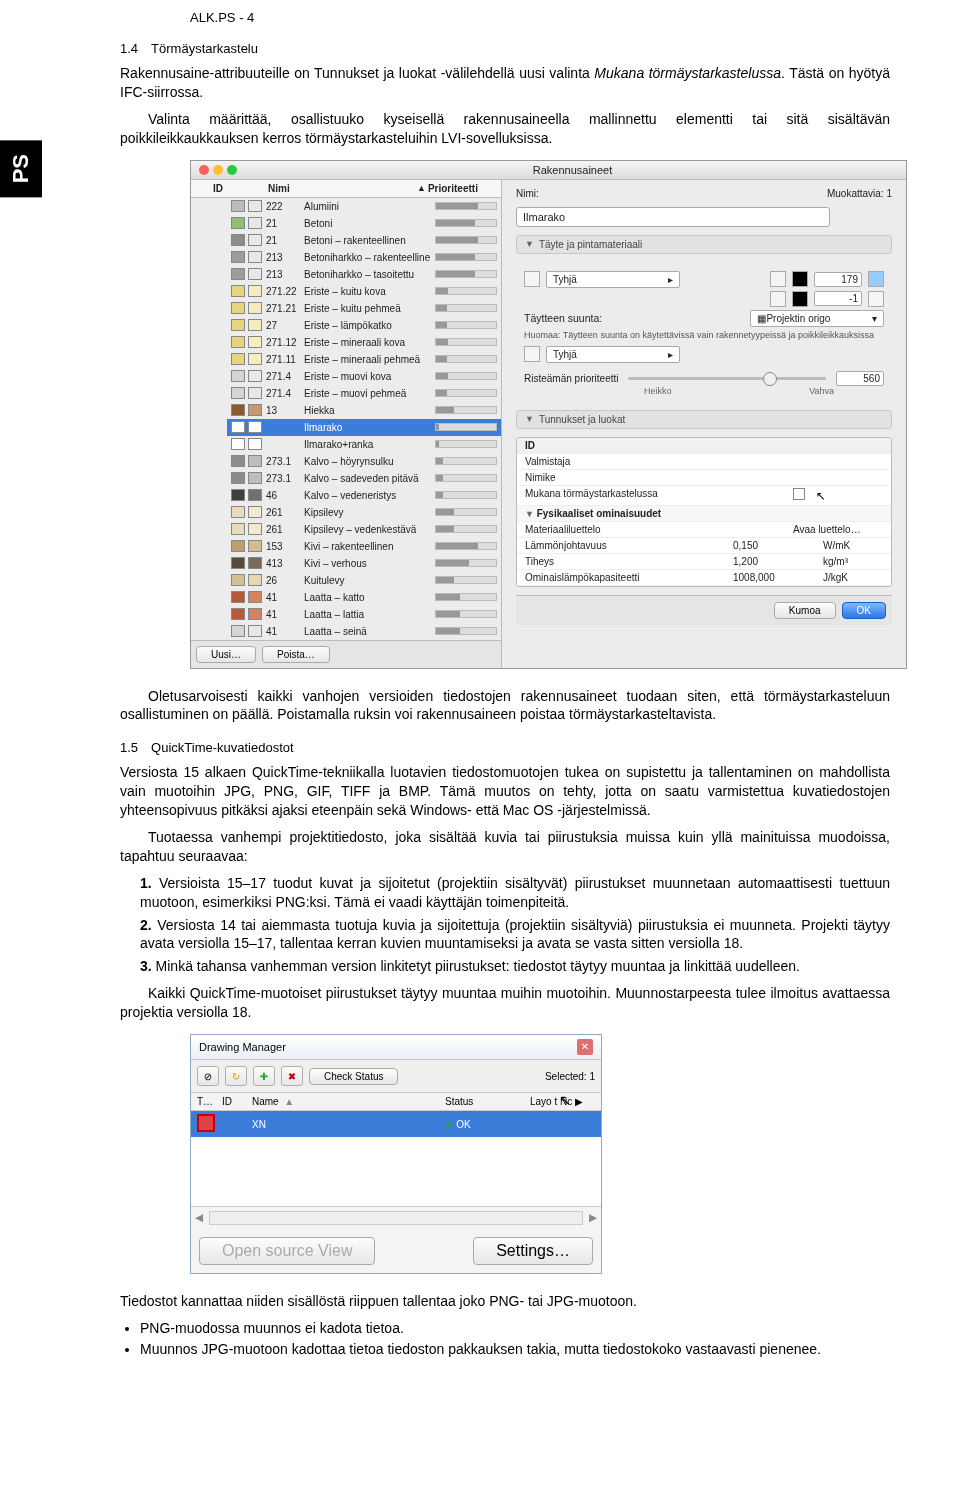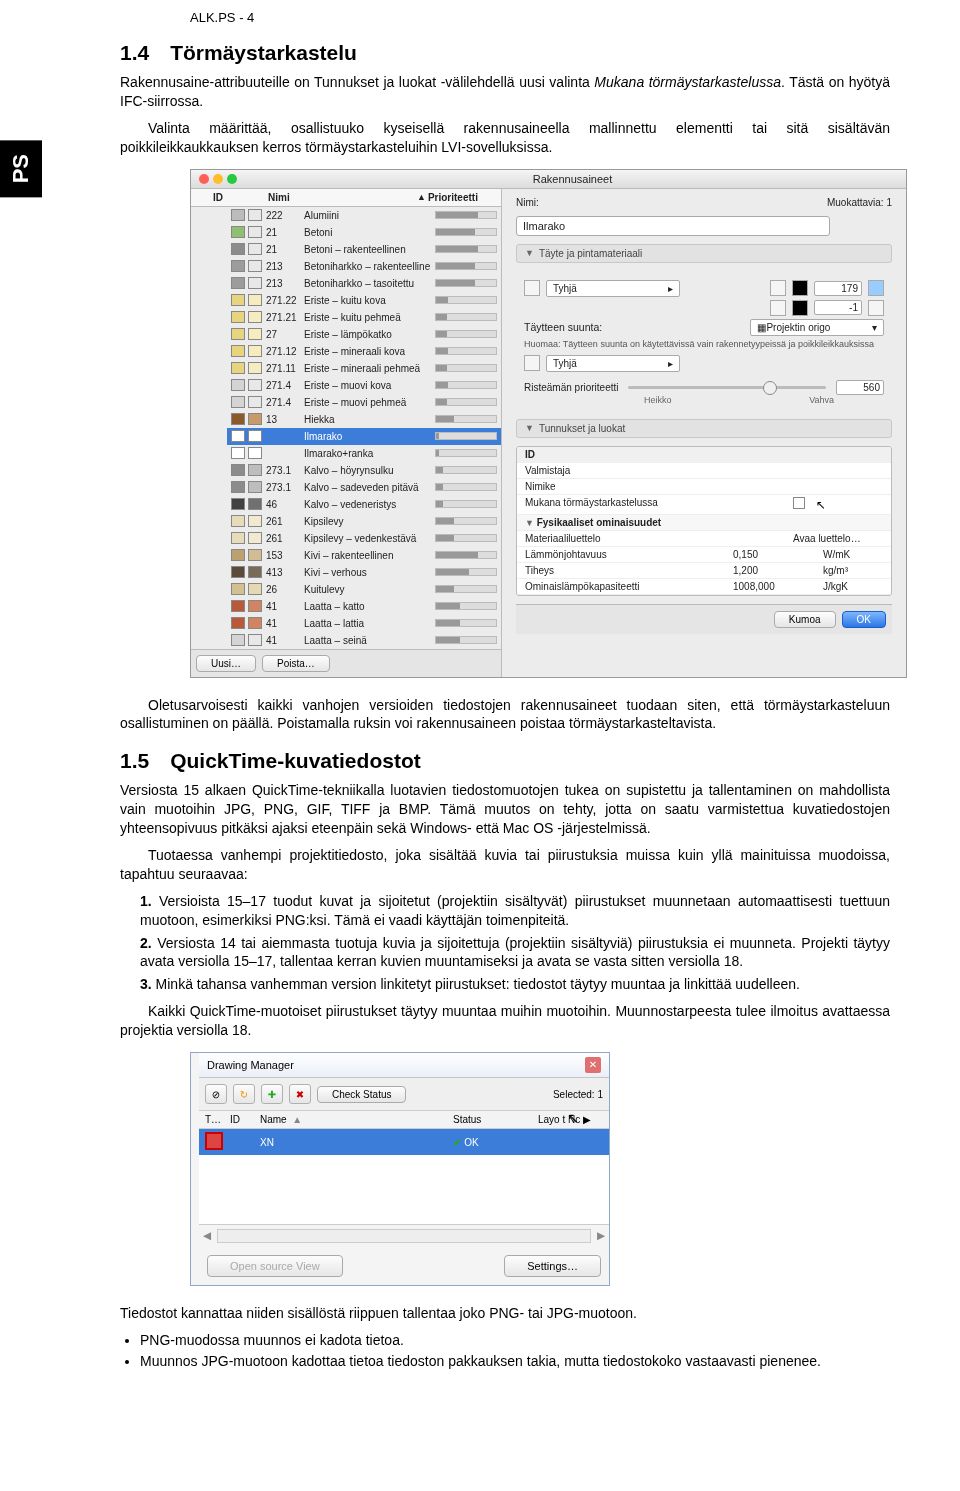--- a/index.html
+++ b/index.html
@@ -13,22 +13,22 @@
   .page {
     padding: 0 70px 30px 70px;
   }
   .header-right {
     text-align: left;
     padding-left: 120px;
     padding-top: 10px;
     font-size: 13px;
   }
   .h2 {
-    font-weight: bold;
-    font-size: 21px;
+    font-weight: normal;
+    font-size: 13px;
     margin: 16px 0 8px 50px;
   }
   .para {
     margin: 5px 0 8px 50px;
     line-height: 1.35;
     text-align: justify;
   }
   .para .indent {
     display: inline-block;
     width: 28px;
@@ -189,21 +189,20 @@
   .para em{font-style:italic;}
   ol.doclist{margin:0 0 8px 70px;padding:0;}
   ol.doclist li{margin-bottom:4px;line-height:1.35;text-align:justify;}
   .bold{font-weight:bold;}
   .screenshot2{
     margin:12px 0 18px 120px;
     width:410px;
     border:1px solid #8fa8c8;
     background:#f4f4f4;
     font-size:10.5px;
-    padding-left:8px;
   }
   .dm-title{
     background:linear-gradient(#fff,#eaeff7);
     border-bottom:1px solid #c5c5c5;
     padding:4px 8px;font-size:11px;
     display:flex;justify-content:space-between;align-items:center;
   }
   .dm-close{
     width:16px;height:16px;background:#e07070;color:#fff;border-radius:2px;
     font-size:10px;text-align:center;line-height:16px;
@@ -223,21 +222,21 @@
   }
   .dm-row .dm-h1 span{display:inline-block;width:14px;height:14px;background:#d44;border:2px solid #c00;}
   .dm-body{
     height:95px;background:#fff;border-bottom:1px solid #ccc;position:relative;
   }
   .dm-scroll{display:flex;padding:4px;gap:6px;}
   .dm-scroll .bar{flex:1;height:12px;background:#eee;border:1px solid #ccc;}
   .dm-footer{
     display:flex;gap:8px;padding:8px;align-items:center;
   }
-  .dm-footer .mac-btn{padding:4px 22px;font-size:11px;text-align:center;}
+  .dm-footer .mac-btn{padding:4px 22px;font-size:16px;text-align:center;}
   .dm-footer .mac-btn.disabled{color:#aaa;}
   .cursor2{position:absolute;font-size:14px;color:#000;}
   ul.bullets{margin:2px 0 4px 70px;padding:0;list-style:disc;}
   ul.bullets li{margin-bottom:2px;line-height:1.35;}
   .check{color:#2a2;font-weight:bold;}
 </style>
 </head>
 <body>
 
 <div class="ps-tab">PS</div>

